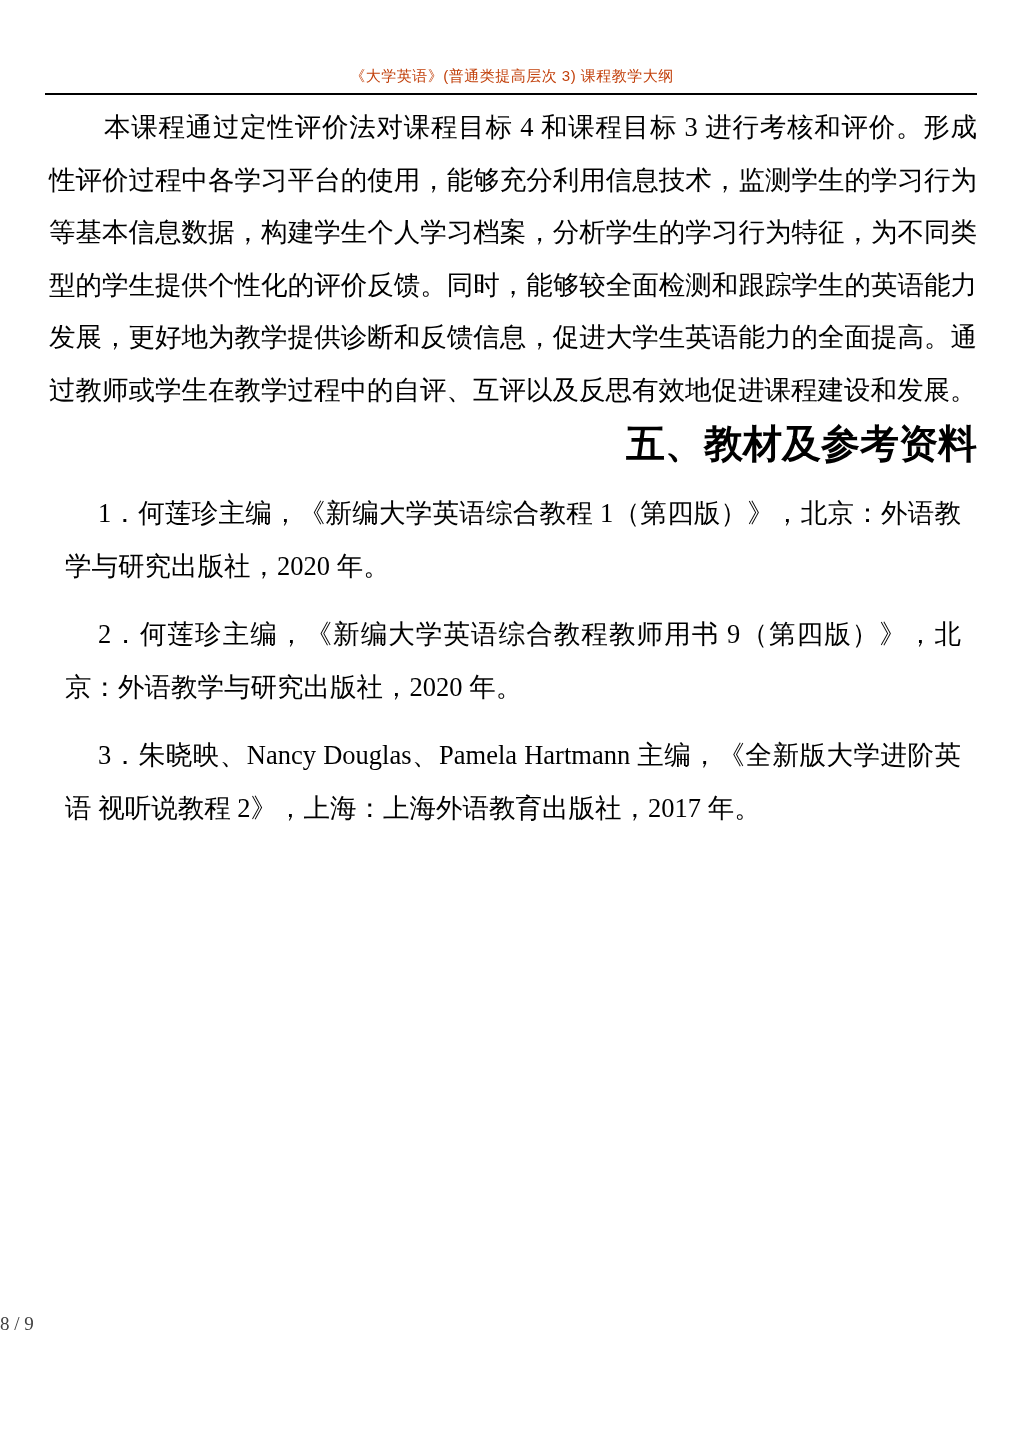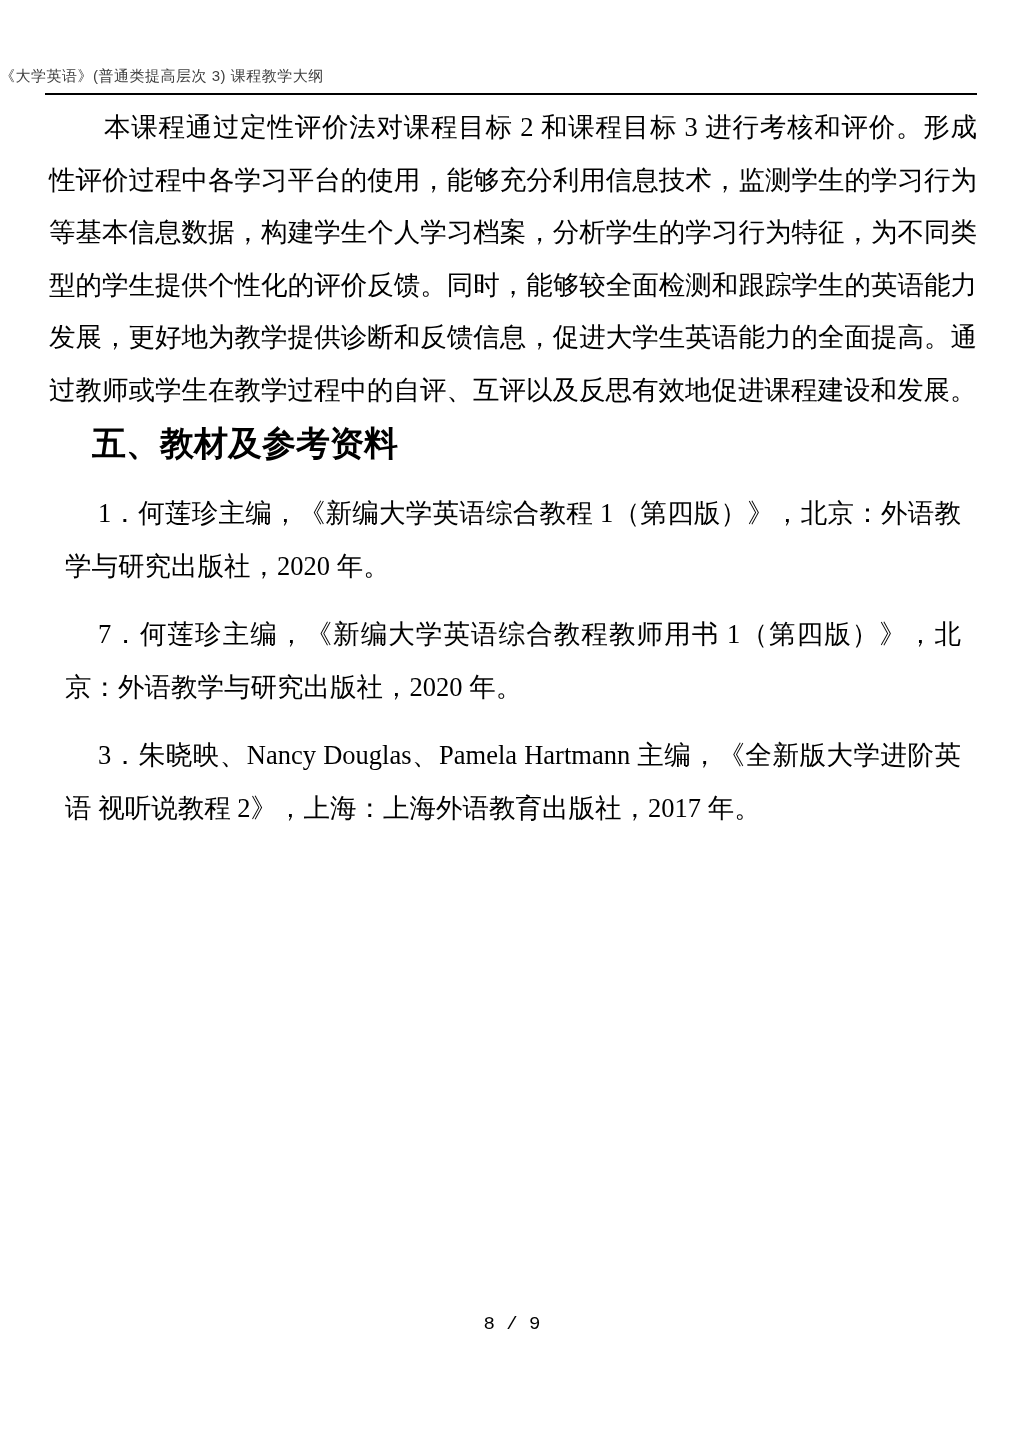--- a/index.html
+++ b/index.html
@@ -10,26 +10,26 @@
     position: relative;
     font-family: "Liberation Serif", "DejaVu Serif", serif;
     color: #000000;
     overflow: hidden;
   }
   .page-header {
     position: absolute;
     top: 0; left: 0; right: 0;
   }
   .header-text {
-    text-align: left;
+    text-align: center;
     padding-top: 66px;
     font-family: "Liberation Sans", "DejaVu Sans", sans-serif;
     font-size: 15px;
     line-height: 20px;
-    color: #404040;
+    color: #c2410c;
     letter-spacing: 0.5px;
   }
   .header-rule {
     margin: 7px 47px 0 45px;
     border-bottom: 2px solid #000000;
     height: 0;
   }
   .content {
     position: absolute;
     top: 97px;
@@ -40,49 +40,49 @@
     text-align: justify;
   }
   .para {
     margin: 0;
     padding-top: 4px;
     text-indent: 55px;
   }
   .section-heading {
     margin: 0;
     font-weight: bold;
-    font-size: 34px;
+    font-size: 39px;
     line-height: 55px;
     text-indent: 43px;
-    text-align: left;
+    text-align: right;
   }
   .ref {
     margin: 16px;
     text-indent: 33px;
   }
   .page-footer {
     position: absolute;
     top: 1313px;
     left: 0;
     width: 100%;
-    text-align: center;
-    font-family: Liberation Mono, monospace;
+    text-align: left;
+    font-family: Liberation Serif, serif;
     font-size: 19px;
-    color: #000000;
+    color: #404040;
   }
 </style>
 </head>
 <body>
 
 <div class="page-header">
   <div class="header-text">《大学英语》(普通类提高层次 3) 课程教学大纲</div>
   <div class="header-rule"></div>
 </div>
 
 <div class="content">
-  <p class="para">本课程通过定性评价法对课程目标 2 和课程目标 3 进行考核和评价。形成性评价过程中各学习平台的使用，能够充分利用信息技术，监测学生的学习行为等基本信息数据，构建学生个人学习档案，分析学生的学习行为特征，为不同类型的学生提供个性化的评价反馈。同时，能够较全面检测和跟踪学生的英语能力发展，更好地为教学提供诊断和反馈信息，促进大学生英语能力的全面提高。通过教师或学生在教学过程中的自评、互评以及反思有效地促进课程建设和发展。</p>
+  <p class="para">本课程通过定性评价法对课程目标 4 和课程目标 3 进行考核和评价。形成性评价过程中各学习平台的使用，能够充分利用信息技术，监测学生的学习行为等基本信息数据，构建学生个人学习档案，分析学生的学习行为特征，为不同类型的学生提供个性化的评价反馈。同时，能够较全面检测和跟踪学生的英语能力发展，更好地为教学提供诊断和反馈信息，促进大学生英语能力的全面提高。通过教师或学生在教学过程中的自评、互评以及反思有效地促进课程建设和发展。</p>
   <h2 class="section-heading">五、教材及参考资料</h2>
   <p class="ref">1．何莲珍主编，《新编大学英语综合教程 1（第四版）》，北京：外语教学与研究出版社，2020 年。</p>
-  <p class="ref">7．何莲珍主编，《新编大学英语综合教程教师用书 1（第四版）》，北京：外语教学与研究出版社，2020 年。</p>
+  <p class="ref">2．何莲珍主编，《新编大学英语综合教程教师用书 9（第四版）》，北京：外语教学与研究出版社，2020 年。</p>
   <p class="ref">3．朱晓映、Nancy Douglas、Pamela Hartmann 主编，《全新版大学进阶英语 视听说教程 2》，上海：上海外语教育出版社，2017 年。</p>
 </div>
 
 <div class="page-footer">8 / 9</div>
 
 </body></html>

